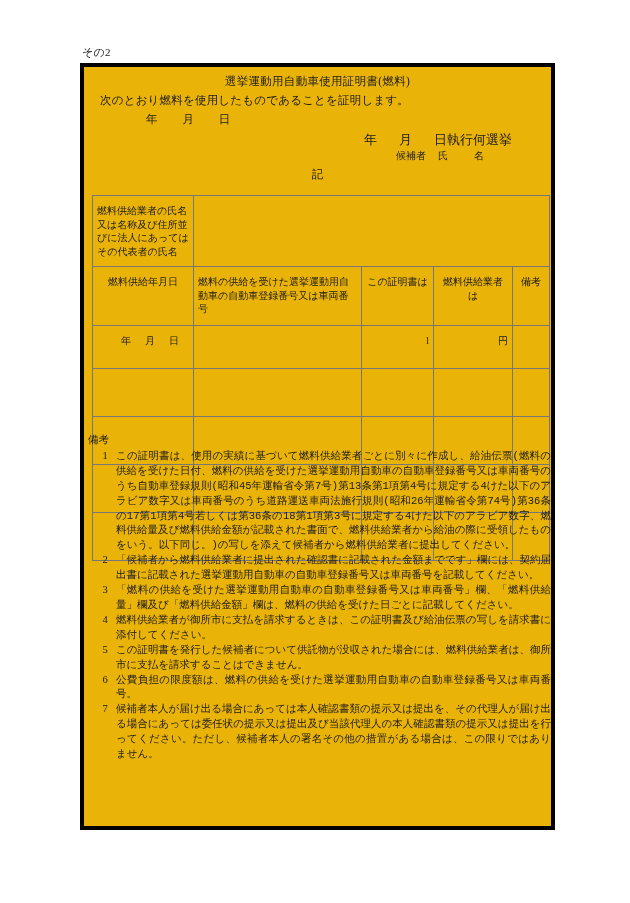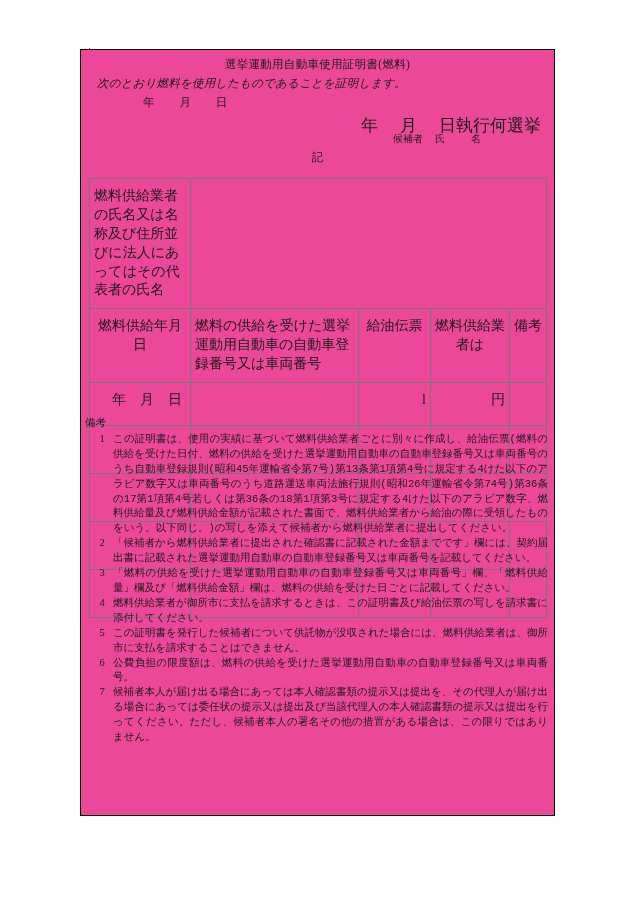--- a/index.html
+++ b/index.html
@@ -30,26 +30,26 @@
     top: 45px;
     font-size: 11px;
     letter-spacing: 0.2px;
     white-space: nowrap;
   }
 
   
   .frame {
     position: absolute;
     left: 80px;
-    top: 49px;
+    top: 63px;
     width: 475px;
     height: 767px;
-    border: 1px solid #000000;
+    border: 4px solid #000000;
     box-sizing: border-box;
-    background: #ec4899;
+    background: #eab308;
   }
 
   .frame-inner {
     position: relative;
     width: 100%;
     height: 100%;
   }
 
   
   .doc-title {
@@ -60,37 +60,36 @@
     font-size: 11.5px;
     letter-spacing: 0.3px;
   }
   .cert-line {
     position: absolute;
     left: 16px;
     top: 26px;
     font-size: 11.5px;
     letter-spacing: 0.2px;
     white-space: nowrap;
-    font-style: italic;
   }
   .date-blank-left {
     position: absolute;
     left: 62px;
     top: 45px;
     font-size: 11.5px;
     white-space: nowrap;
   }
   .date-blank-left span { margin-right: 22px; }
   .date-blank-left span:last-child { margin-right: 0; }
 
   .election-line {
     position: absolute;
     left: 280px;
     top: 64px;
-    font-size: 17px;
+    font-size: 13px;
     white-space: nowrap;
   }
   .election-line .gap { display: inline-block; width: 22px; }
   .candidate-line {
     position: absolute;
     left: 312px;
     top: 82px;
     font-size: 10px;
     white-space: nowrap;
   }
@@ -112,21 +111,21 @@
     top: 128px;
     width: 457px;
   }
   table.form-table {
     border-collapse: collapse;
     width: 457px;
     table-layout: fixed;
   }
   table.form-table td {
     border: 1px solid #777777;
-    font-size: 14px;
+    font-size: 10px;
     line-height: 1.35;
     padding: 8px 4px;
     vertical-align: top;
     word-break: break-all;
   }
   
   .col-a { width: 101px; }
   .col-b { width: 168px; }
   .col-c { width: 72px; }
   .col-d { width: 79px; }
@@ -237,21 +236,21 @@
               <col class="col-e">
           </colgroup>
           <tbody>
             <tr>
               <td class="supplier-label">燃料供給業者の氏名又は名称及び住所並びに法人にあってはその代表者の氏名</td>
               <td class="supplier-value" colspan="4"></td>
             </tr>
             <tr>
               <td class="head-cell center">燃料供給年月日</td>
               <td class="head-cell">燃料の供給を受けた選挙運動用自動車の自動車登録番号又は車両番号</td>
-              <td class="head-cell center">給油伝票</td>
+              <td class="head-cell center">この証明書は</td>
               <td class="head-cell center">燃料供給業者は</td>
               <td class="head-cell center">備考</td>
             </tr>
 
             <tr>
               <td class="row-date"><span class="g"></span><span>年</span><span class="g"></span><span>月</span><span class="g"></span><span>日</span></td>
               <td></td>
               <td class="row-amt">l</td>
               <td class="row-amt">円</td>
               <td></td>

